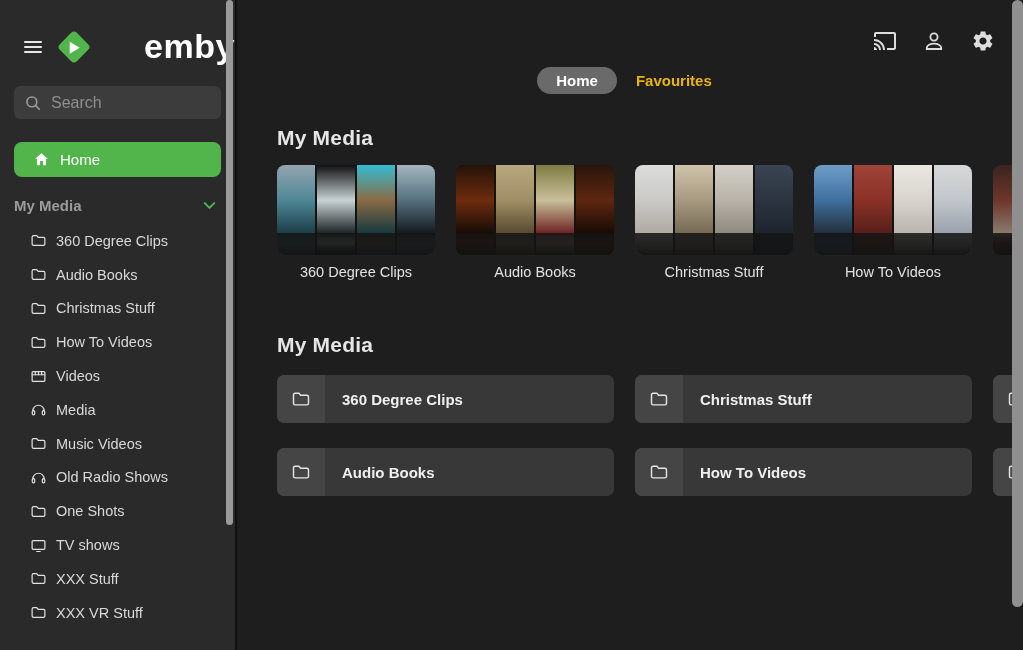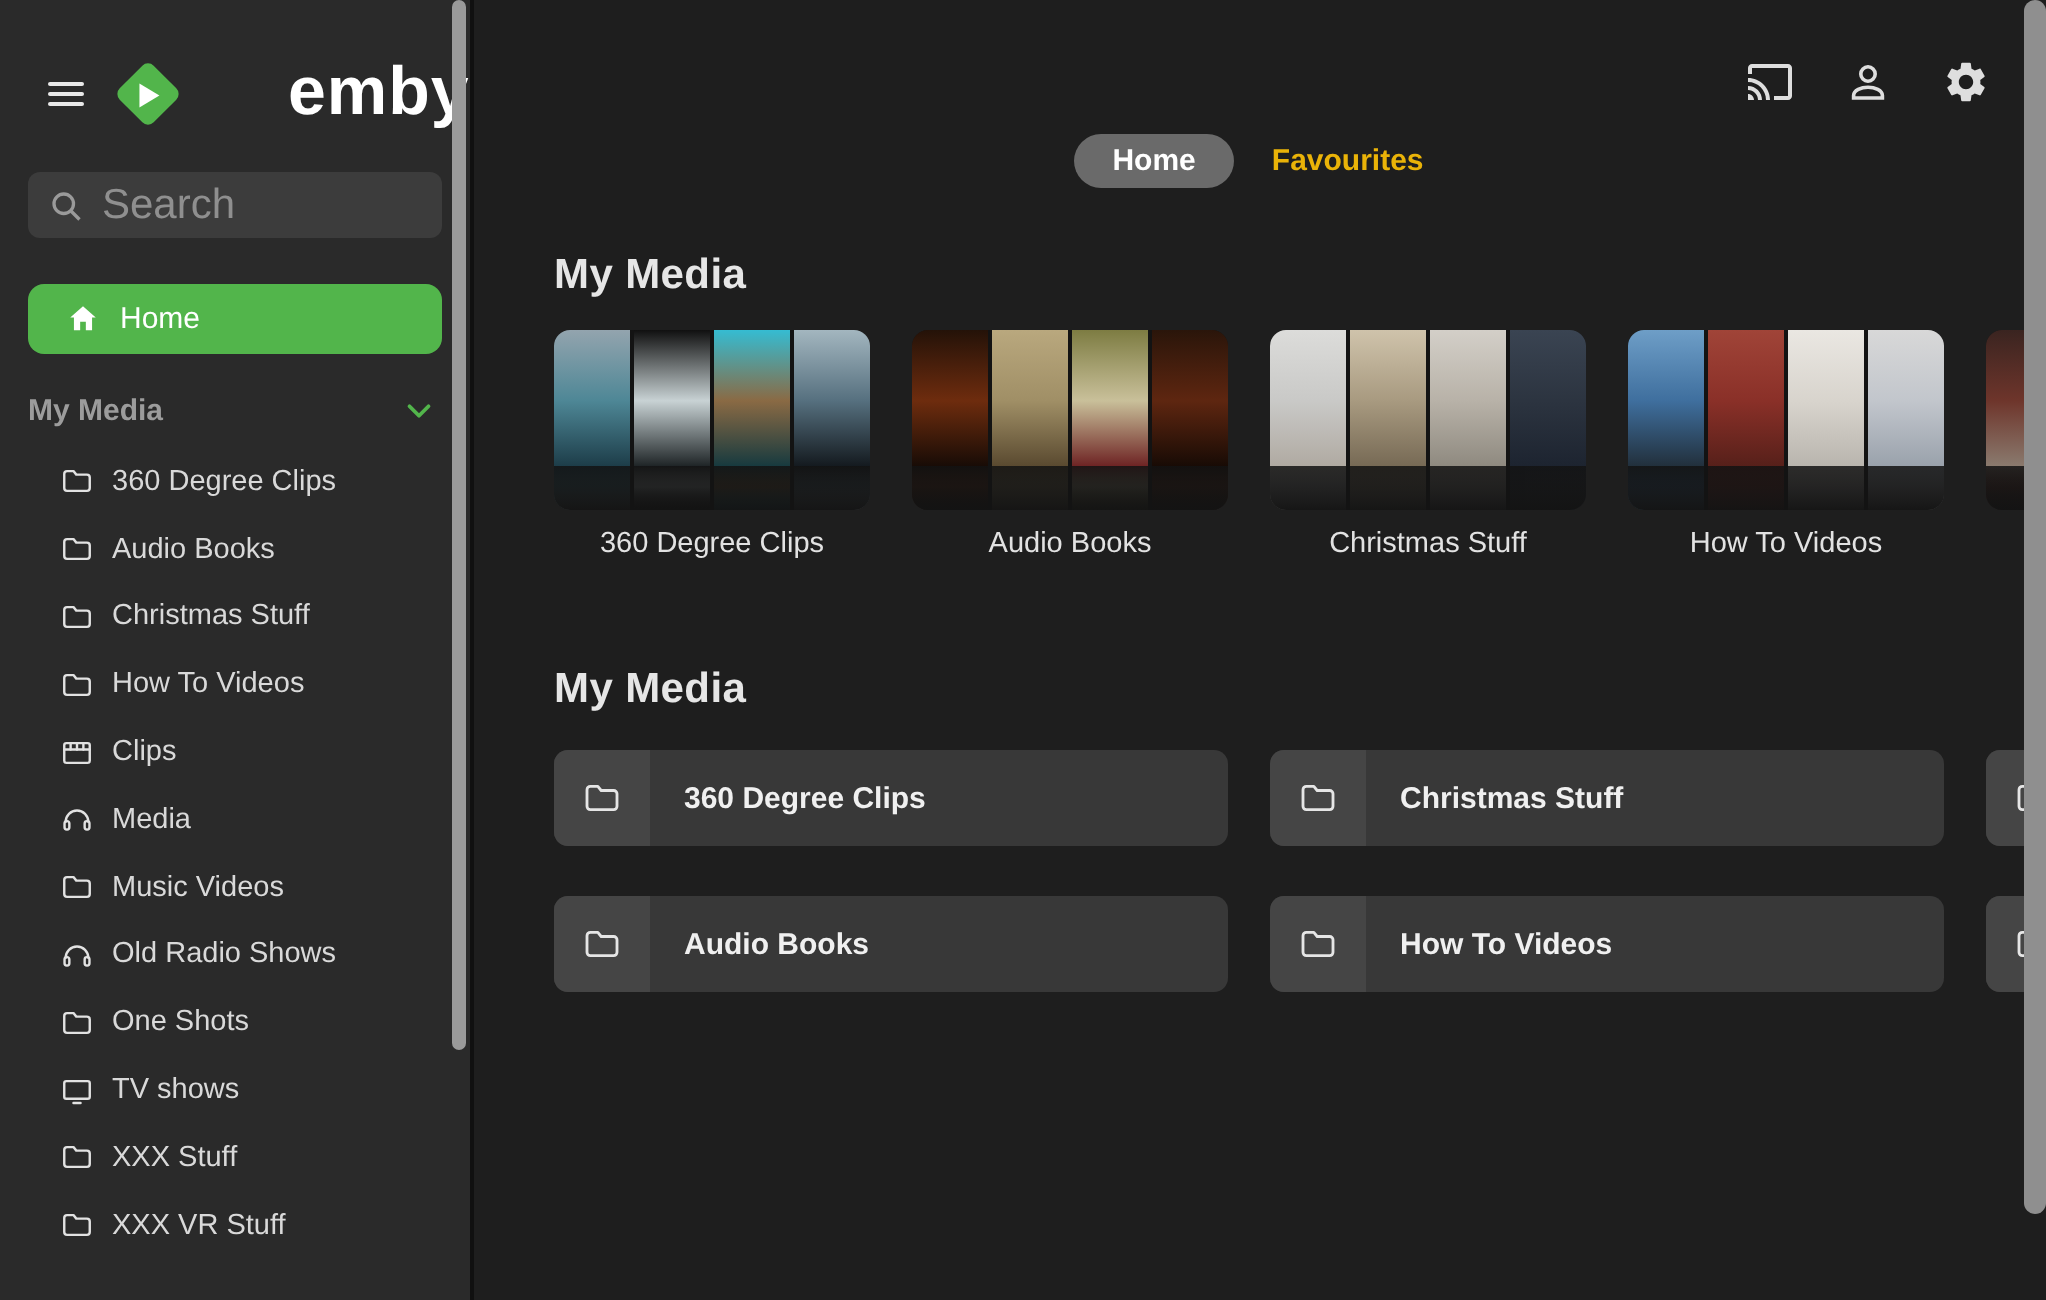--- a/index.html
+++ b/index.html
@@ -34,21 +34,21 @@
   }
   .logo-text { font-size:34px; font-weight:bold; color:#fff; letter-spacing:0.5px;margin-left:48px; }
 
   .search-box {
     margin:20px 14px 0 14px; height:33px; background:#3c3c3c;
     border-radius:6px; display:flex; align-items:center; padding:0 10px;
   }
   .search-box svg { flex-shrink:0; margin-right:9px; }
   .search-box input {
     background:transparent; border:none; outline:none; width:100%;
-    font-size:21px; color:#a3a3a3; font-family:inherit;
+    font-size:16px; color:#a3a3a3; font-family:inherit;
   }
   .search-box input::placeholder { color:#8f8f8f; }
 
   .home-btn {
     margin:23px 14px 0 14px; height:35px; background:#52b54b;
     border-radius:8px; display:flex; align-items:center; padding-left:19px;
     cursor:pointer;
   }
   .home-btn .label { color:#fff; font-size:15px; margin-left:10px; }
 
@@ -209,21 +209,21 @@
         <div class="side-item">
           <span class="icn">
             <svg width="17" height="17" viewBox="0 0 24 24" fill="none" stroke="#e2e2e2" stroke-width="1.7" stroke-linejoin="round" stroke-linecap="round">
               <rect x="3" y="5" width="18" height="14" rx="1.5"></rect>
               <line x1="3" y1="9.5" x2="21" y2="9.5"></line>
               <line x1="7.5" y1="5" x2="7.5" y2="9.5"></line>
               <line x1="12" y1="5" x2="12" y2="9.5"></line>
               <line x1="16.5" y1="5" x2="16.5" y2="9.5"></line>
             </svg>
           </span>
-                 <span class="label">Clips</span>
+                 <span class="label">Videos</span>
         </div>
         <div class="side-item">
           <span class="icn">
             <svg width="17" height="17" viewBox="0 0 24 24" fill="none" stroke="#e2e2e2" stroke-width="1.7" stroke-linejoin="round" stroke-linecap="round">
               <path d="M4 14 a8 8 0 0 1 16 0"></path>
               <rect x="3.2" y="13.5" width="3.4" height="6" rx="1.6"></rect>
               <rect x="17.4" y="13.5" width="3.4" height="6" rx="1.6"></rect>
             </svg>
           </span>
                  <span class="label">Media</span>

